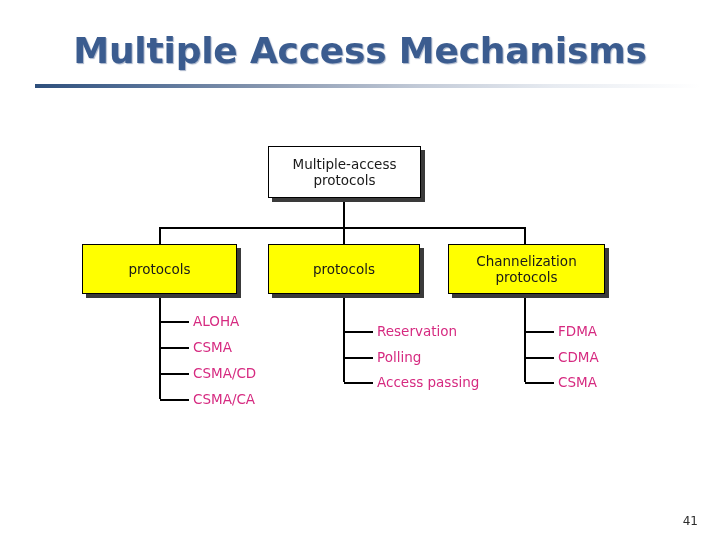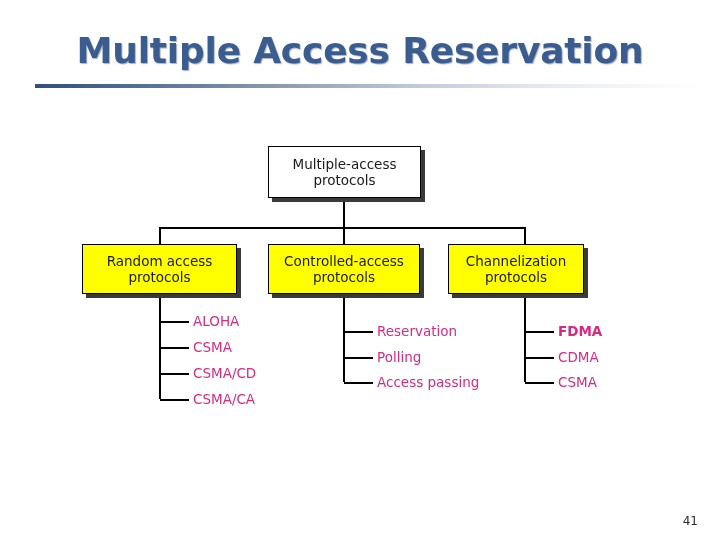--- a/index.html
+++ b/index.html
@@ -72,21 +72,21 @@
     top: 146px;
     width: 153px;
     height: 52px;
   }
   .node-cat {
     background: #ffff00;
     height: 50px;
   }
   .node-cat-1 { left: 72px;  top: 244px; width: 155px; }
   .node-cat-2 { left: 258px; top: 244px; width: 152px; }
-  .node-cat-3 { left: 438px; top: 244px; width: 136px; }
+  .node-cat-3 { left: 438px; top: 244px; width: 157px; }
 
   
   .line-v, .line-h {
     position: absolute;
     background: #000000;
     z-index: 1;
   }
   .line-v { width: 2px; }
   .line-h { height: 2px; }
 
@@ -112,44 +112,42 @@
     right: 22px;
     bottom: 12px;
     font-family: "DejaVu Sans", sans-serif;
     font-size: 12px;
     color: #2b2b2b;
   }
 </style>
 </head>
 <body>
 
-<div class="slide-title">Multiple Access Reservation</div>
+<div class="slide-title">Multiple Access Mechanisms</div>
 <div class="title-rule"></div>
 
 <div class="diagram">
 
   <div class="node-box node-root">
     <span>Multiple-access</span>
     <span>protocols</span>
   </div>
 
   <div class="line-v" style="left:333px; top:198px; height:30px;"></div>
 
   <div class="line-h" style="left:149px; top:227px; width:366px;"></div>
 
   <div class="line-v" style="left:149px; top:227px; height:19px;"></div>
   <div class="line-v" style="left:333px; top:227px; height:19px;"></div>
   <div class="line-v" style="left:514px; top:227px; height:19px;"></div>
 
   <div class="node-box node-cat node-cat-1">
-    <span>Random access</span>
     <span>protocols</span>
   </div>
   <div class="node-box node-cat node-cat-2">
-    <span>Controlled-access</span>
     <span>protocols</span>
   </div>
   <div class="node-box node-cat node-cat-3">
     <span>Channelization</span>
     <span>protocols</span>
   </div>
 
   <div class="line-v" style="left:149px; top:294px; height:105px;"></div>
   <div class="leaf-tick" style="left:150px; top:321px; width:29px;"></div>
   <div class="leaf-label" style="left:183px; top:313px;">ALOHA</div>
@@ -163,21 +161,21 @@
   <div class="line-v" style="left:333px; top:294px; height:88px;"></div>
   <div class="leaf-tick" style="left:334px; top:331px; width:29px;"></div>
   <div class="leaf-label" style="left:367px; top:323px;">Reservation</div>
   <div class="leaf-tick" style="left:334px; top:357px; width:29px;"></div>
   <div class="leaf-label" style="left:367px; top:349px;">Polling</div>
   <div class="leaf-tick" style="left:334px; top:382px; width:29px;"></div>
   <div class="leaf-label" style="left:367px; top:374px;">Access passing</div>
 
   <div class="line-v" style="left:514px; top:294px; height:88px;"></div>
   <div class="leaf-tick" style="left:515px; top:331px; width:29px;"></div>
-  <div class="leaf-label" style="left:548px; top:323px;font-weight:bold;">FDMA</div>
+  <div class="leaf-label" style="left:548px; top:323px;">FDMA</div>
   <div class="leaf-tick" style="left:515px; top:357px; width:29px;"></div>
   <div class="leaf-label" style="left:548px; top:349px;">CDMA</div>
   <div class="leaf-tick" style="left:515px; top:382px; width:29px;"></div>
   <div class="leaf-label" style="left:548px; top:374px;">CSMA</div>
 
 </div>
 
 <div class="page-number">41</div>
 
 </body></html>

